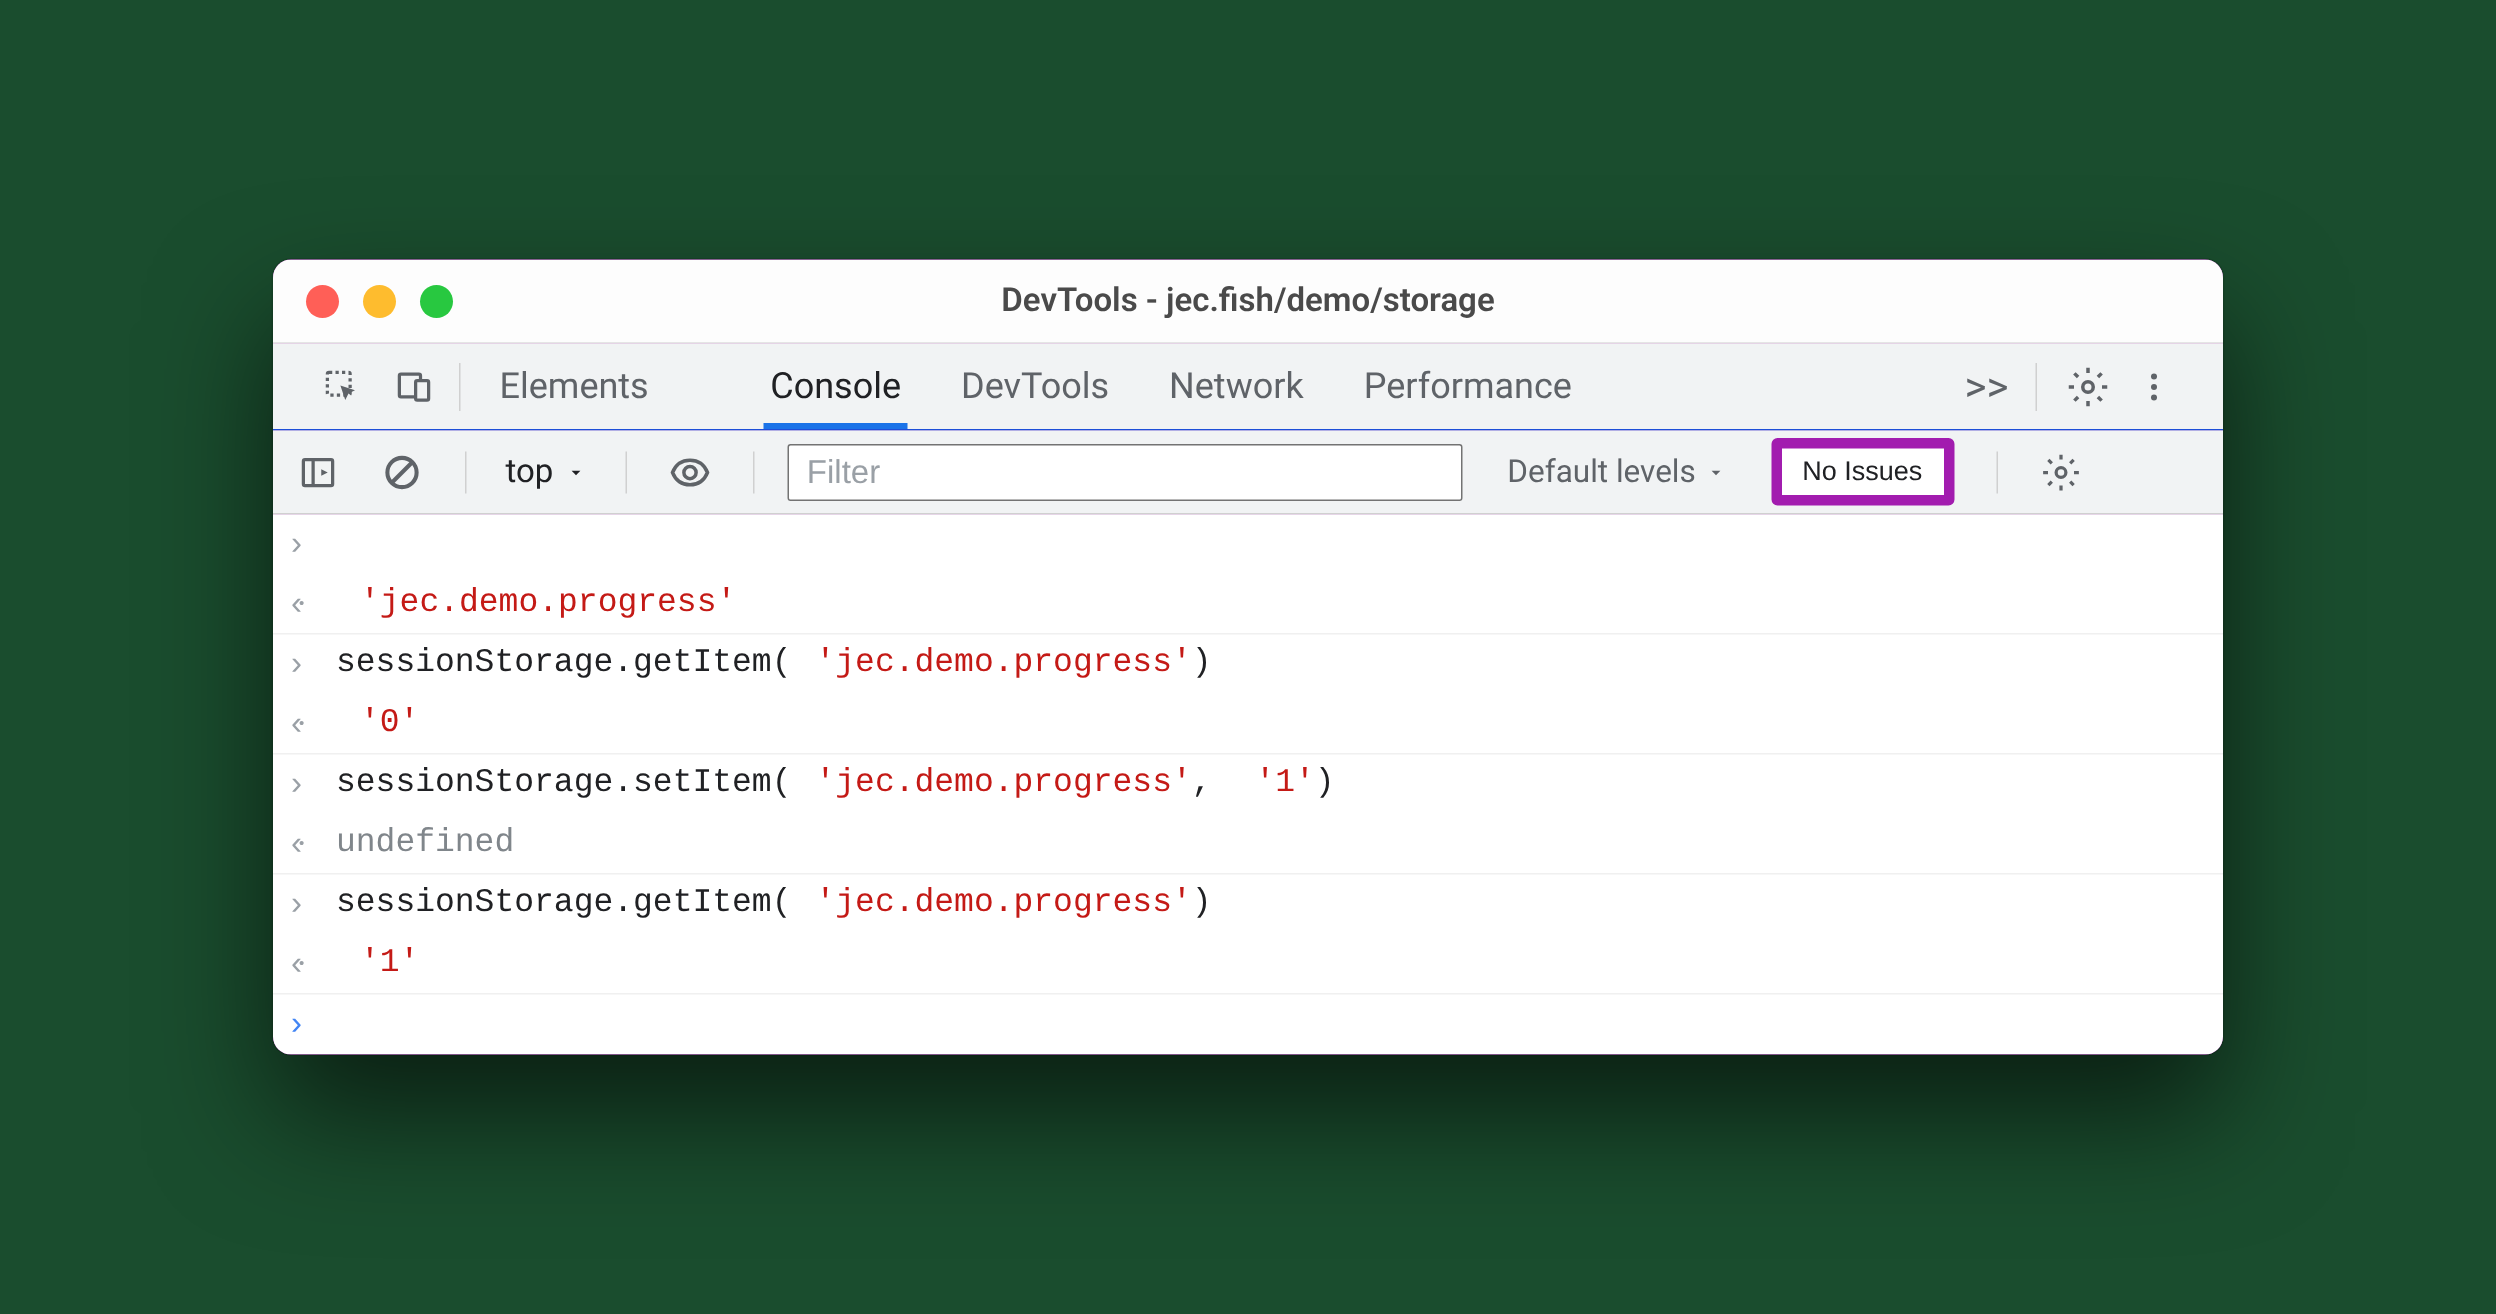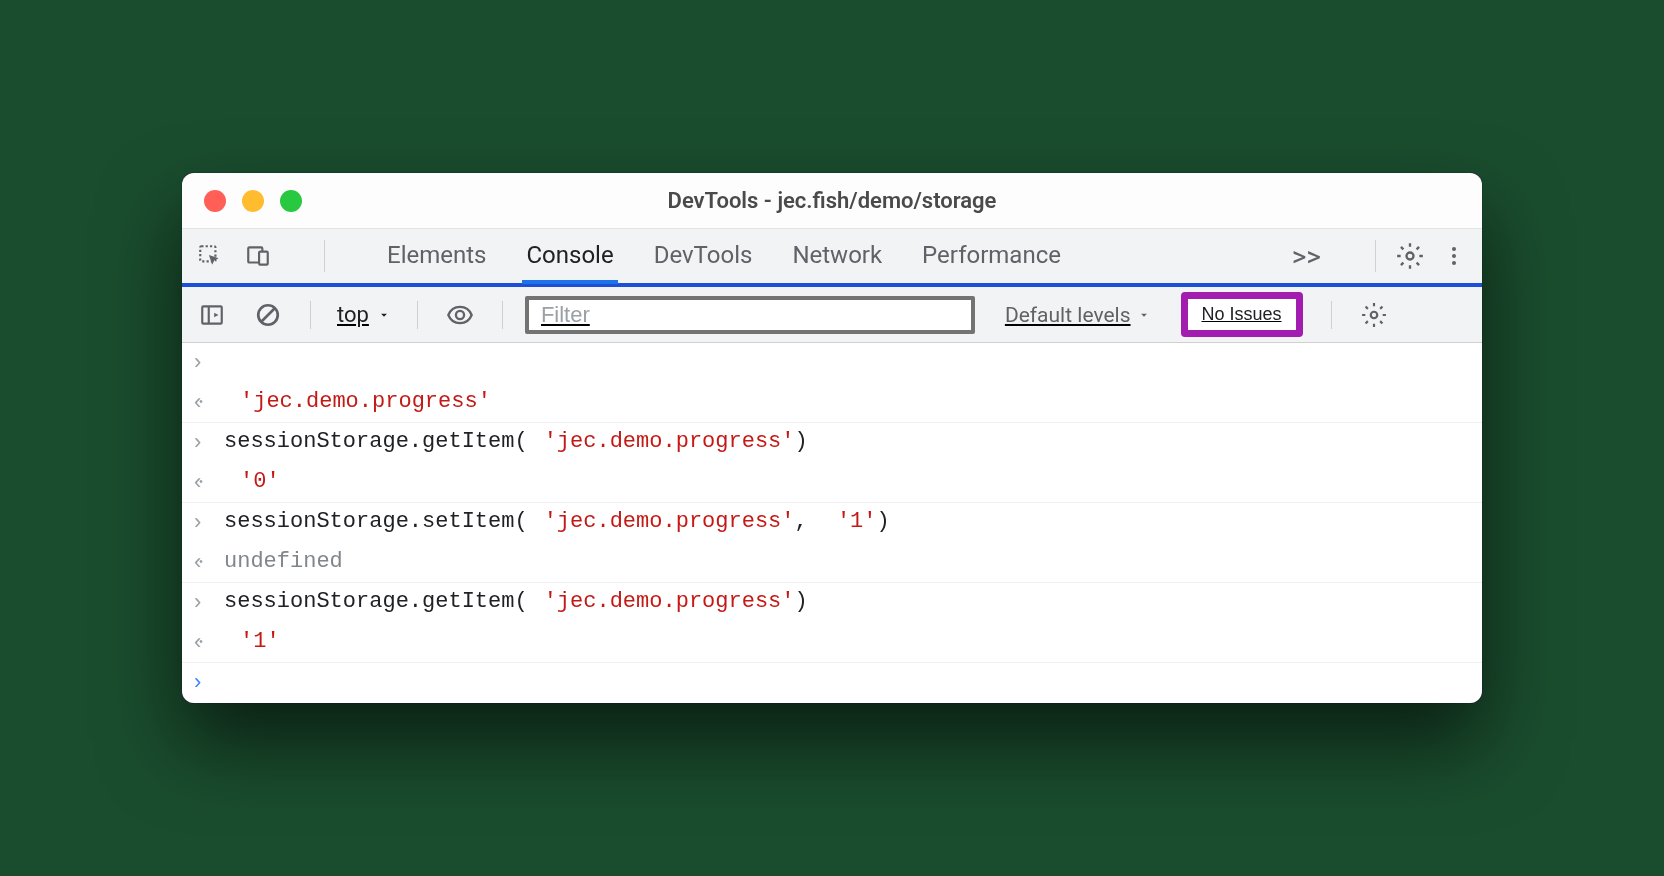--- a/index.html
+++ b/index.html
@@ -58,23 +58,22 @@
       font-size: 22px;
       font-weight: 600;
       color: #4a4a4a;
     }
     
     .tabbar {
       height: 58px;
       background: #f1f3f4;
       display: flex;
       align-items: center;
-      border-bottom: 4px solid #1d4ed8;
-      padding: 0 8px;
-      gap: 36px;
+      border-bottom: 1px solid #1d4ed8;
+      padding: 0 26px;
     }
     
     .tabbar-left {
       display: flex;
       align-items: center;
       gap: 8px;
     }
     
     .icon-btn {
       width: 40px;
@@ -104,20 +103,21 @@
     .tab {
       font-size: 24px;
       color: #5f6368;
       padding: 12px 4px 14px;
       cursor: pointer;
       position: relative;
     }
     
     .tab.active {
       color: #202124;
+      margin-left: 41px;
     }
     
     .tab.active::after {
       content: '';
       position: absolute;
       bottom: -1px;
       left: 0;
       right: 0;
       height: 4px;
       background: #1a73e8;
@@ -138,21 +138,20 @@
     }
     
     .toolbar {
       height: 56px;
       background: #f1f3f4;
       display: flex;
       align-items: center;
       border-bottom: 1px solid #d0d0d0;
       padding: 0 10px;
       gap: 16px;
-      text-decoration: underline;
     }
     
     .toolbar-divider {
       width: 1px;
       height: 28px;
       background: #d0d0d0;
       margin: 0 6px;
     }
     
     .context-select {
@@ -162,21 +161,21 @@
       font-size: 22px;
       color: #202124;
       cursor: pointer;
       padding: 0 4px;
     }
     
     .filter-input {
       flex: 0 0 auto;
       width: 450px;
       height: 38px;
-      border: 4px solid #737373;
+      border: 1px solid #737373;
       background: #fff;
       padding: 0 12px;
       font-size: 22px;
       color: #5f6368;
       border-radius: 2px;
     }
     
     .filter-input::placeholder {
       color: #9aa0a6;
     }

